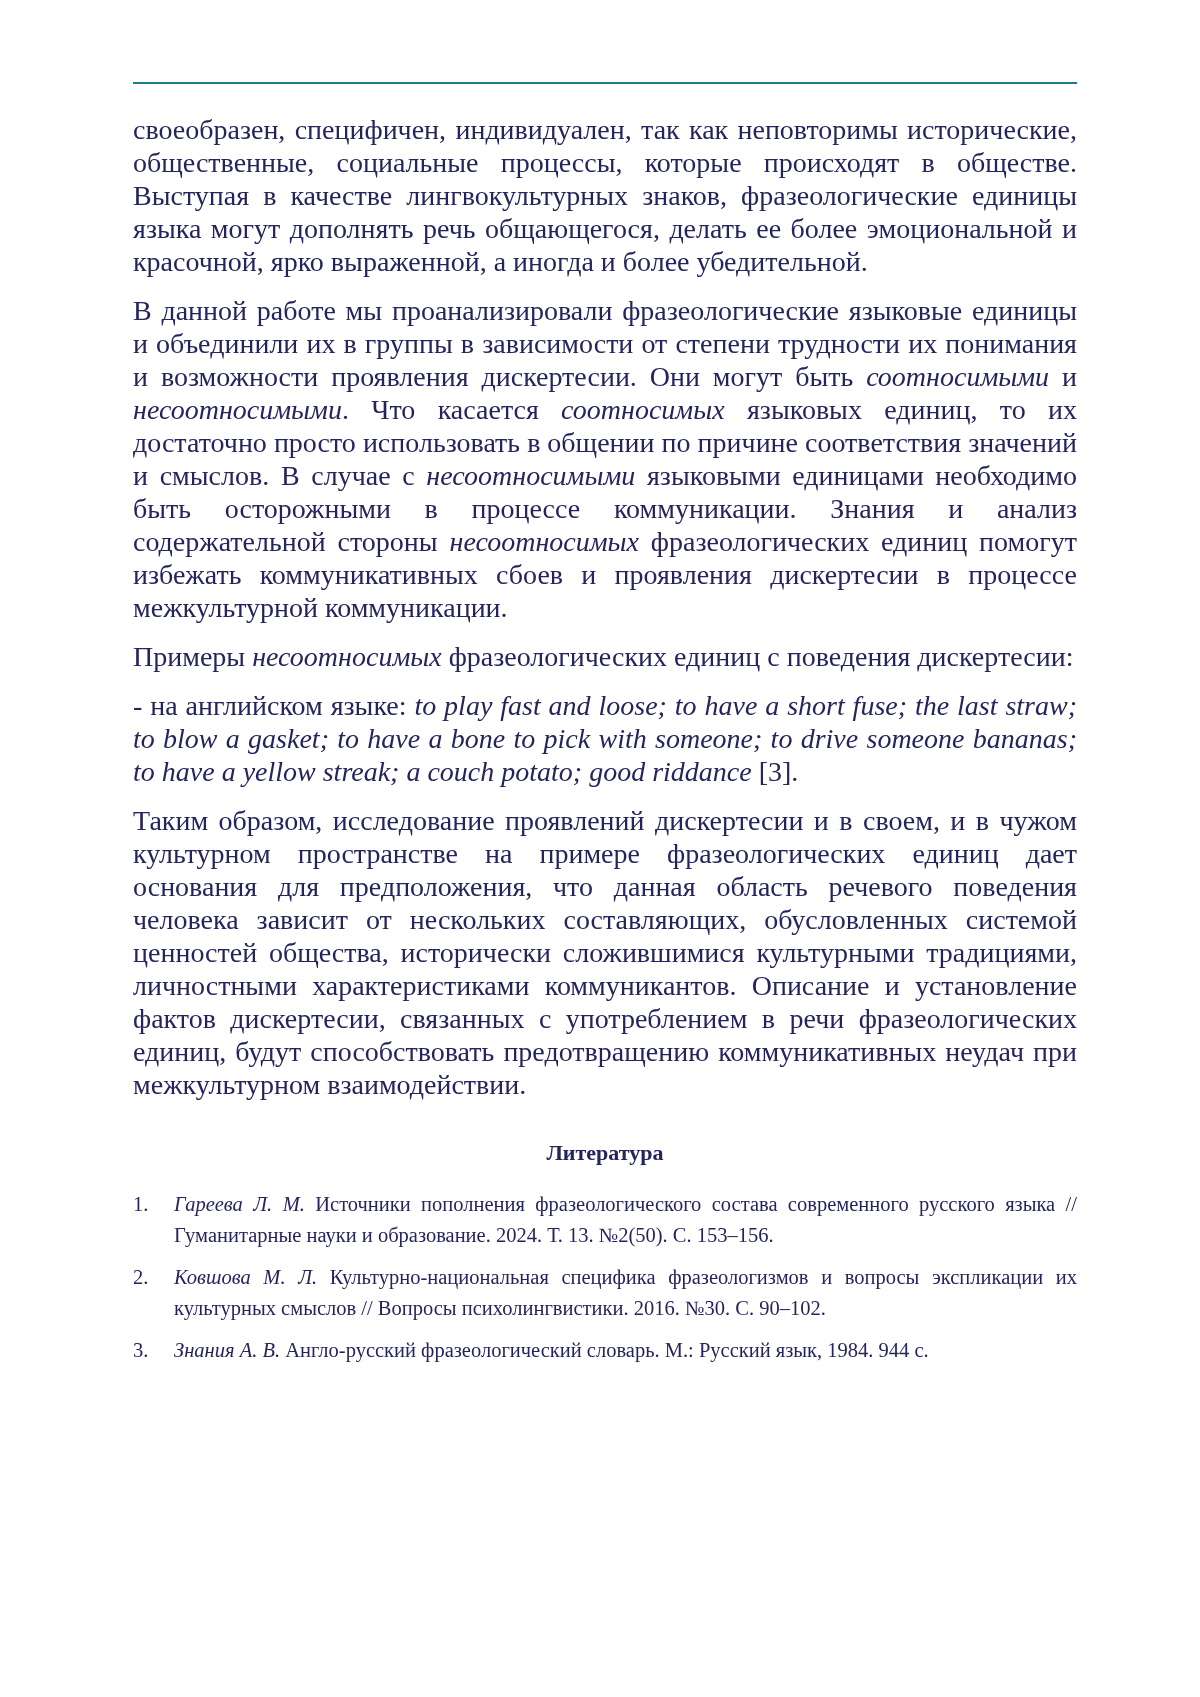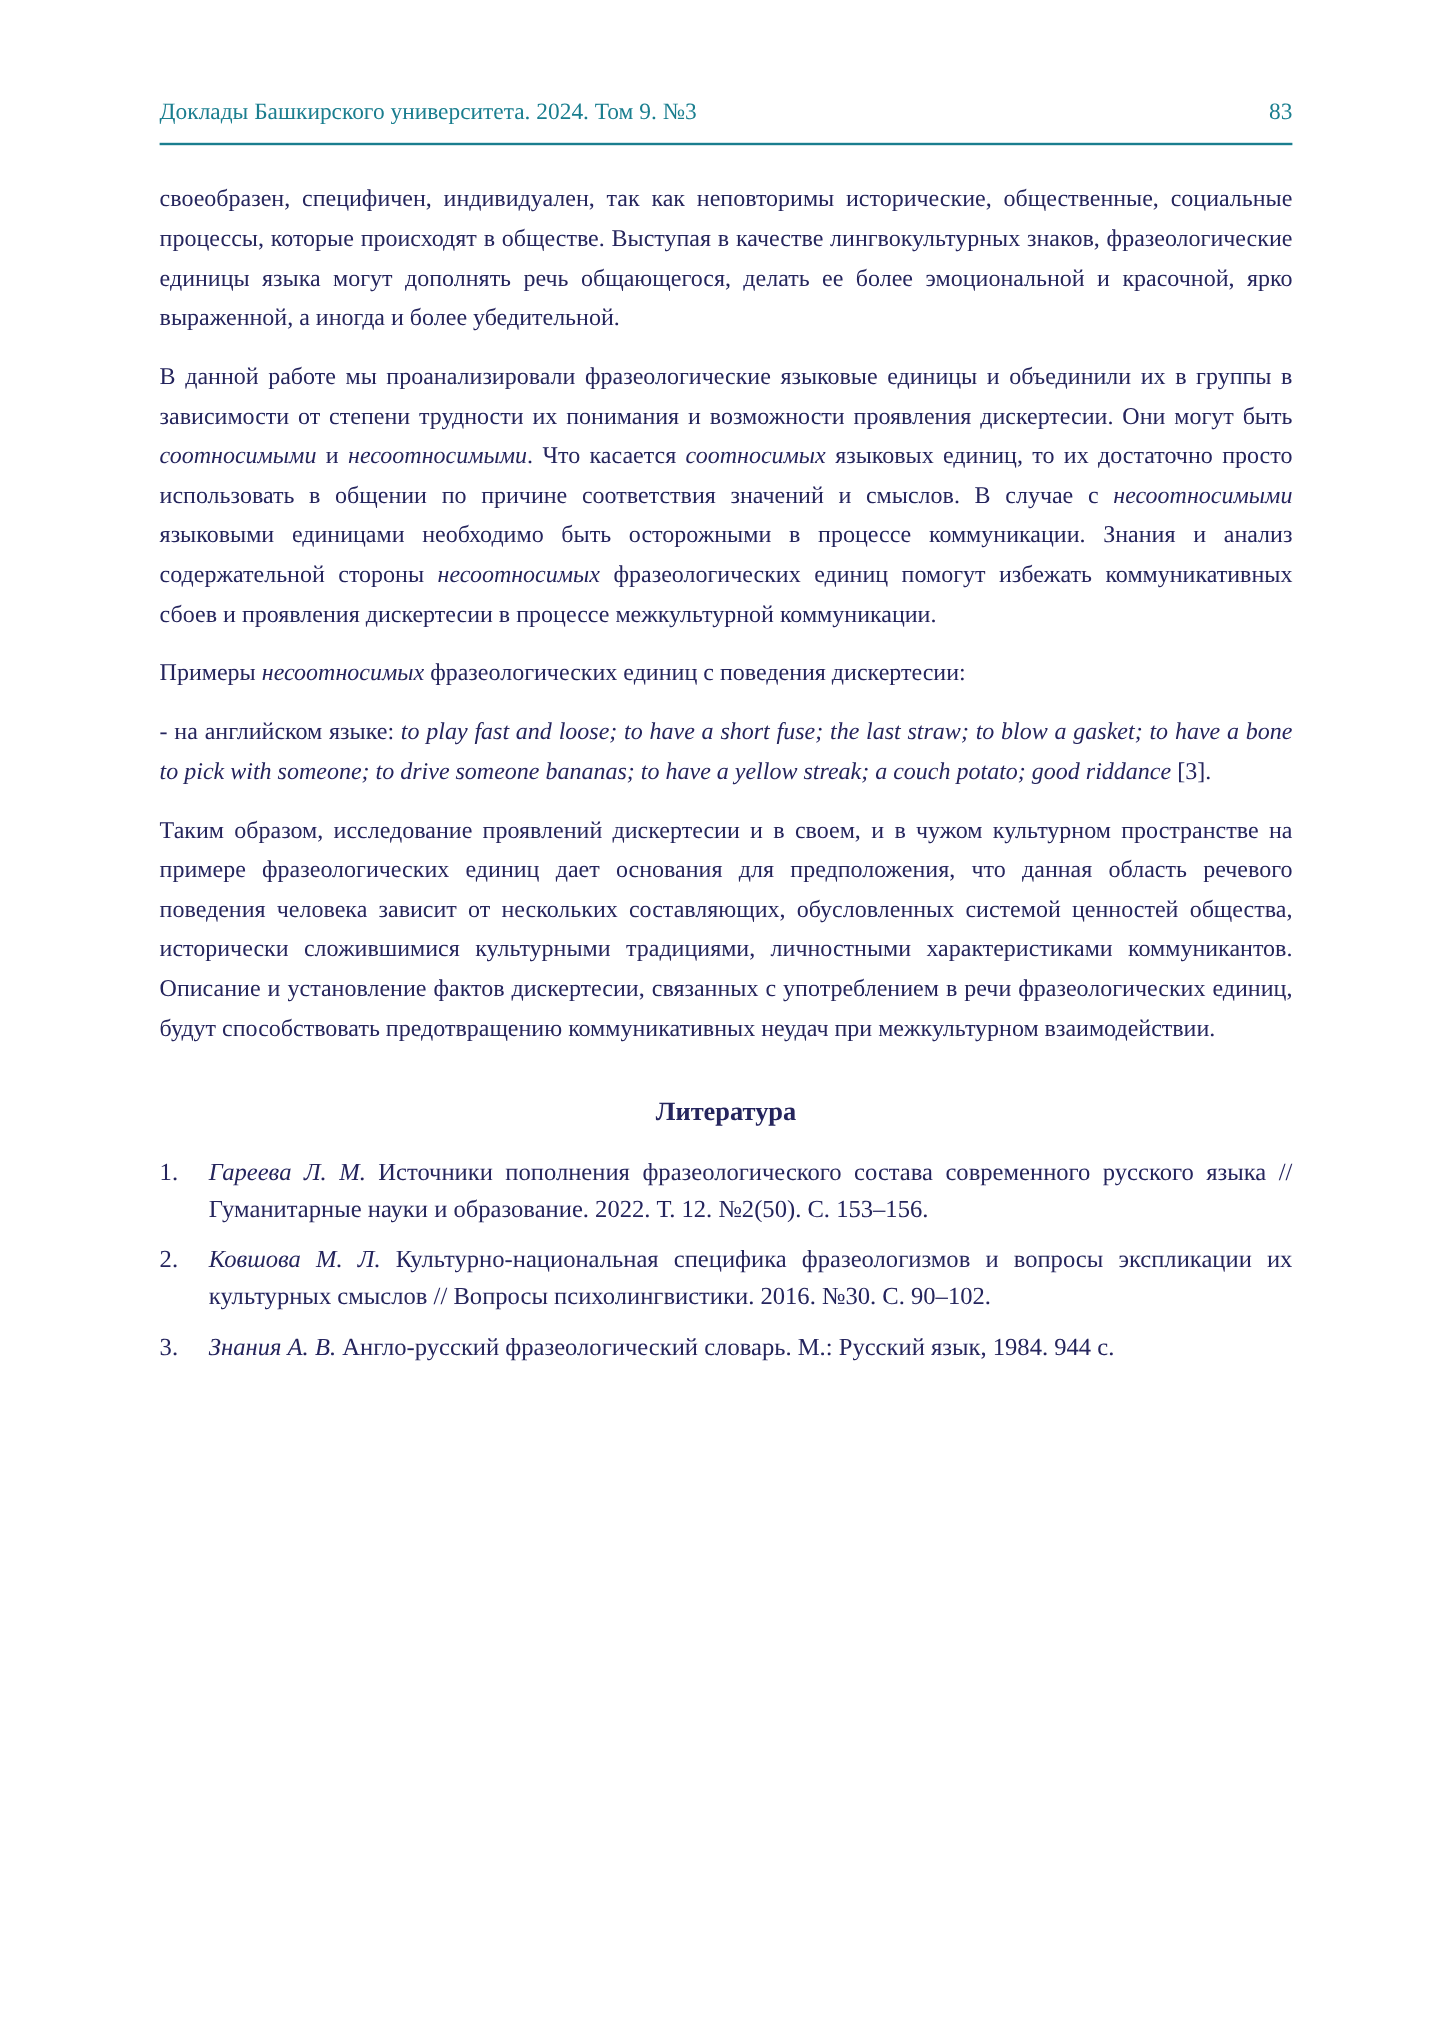--- a/index.html
+++ b/index.html
@@ -32,21 +32,21 @@
     font-size:19.5px;
     line-height:24px;
     padding-bottom:13px;
   }
   .header-rule{
     border:none;
     border-top:2px solid var(--accent);
     margin:0 0 29px 0;
   }
   .article-body .para{
-    font-size:20px;
+    font-size:28px;
     line-height:33px;
     text-align:justify;
     margin:0 0 16px 0;
     hyphens:auto;
   }
   .article-body .para:last-child{
     margin-bottom:0;
   }
   .it{
     font-style:italic;
@@ -77,41 +77,37 @@
   }
   .ref-text{
     flex:1;
   }
 </style>
 </head>
 <body>
 
 <div class="page">
 
-  <header class="page-header">
-    <span>Доклады Башкирского университета. 2024. Том 9. №3</span>
-    <span>83</span>
-  </header>
 
   <hr class="header-rule">
 
   <main class="article-body" id="body-paragraphs">
       <p class="para"><span>своеобразен, специфичен, индивидуален, так как неповторимы исторические, общественные, социальные процессы, которые происходят в обществе. Выступая в качестве лингвокультурных знаков, фразеологические единицы языка могут дополнять речь общающегося, делать ее более эмоциональной и красочной, ярко выраженной, а иногда и более убедительной.</span></p>
       <p class="para"><span>В данной работе мы проанализировали фразеологические языковые единицы и объединили их в группы в зависимости от степени трудности их понимания и возможности проявления дискертесии. Они могут быть </span><span class="it">соотносимыми</span><span> и </span><span class="it">несоотносимыми</span><span>. Что касается </span><span class="it">соотносимых</span><span> языковых единиц, то их достаточно просто использовать в общении по причине соответствия значений и смыслов. В случае с </span><span class="it">несоотносимыми</span><span> языковыми единицами необходимо быть осторожными в процессе коммуникации. Знания и анализ содержательной стороны </span><span class="it">несоотносимых</span><span> фразеологических единиц помогут избежать коммуникативных сбоев и проявления дискертесии в процессе межкультурной коммуникации.</span></p>
       <p class="para"><span>Примеры </span><span class="it">несоотносимых</span><span> фразеологических единиц с поведения дискертесии:</span></p>
       <p class="para"><span>- на английском языке: </span><span class="it">to play fast and loose; to have a short fuse; the last straw; to blow a gasket; to have a bone to pick with someone; to drive someone bananas; to have a yellow streak; a couch potato; good riddance</span><span> [3].</span></p>
       <p class="para"><span>Таким образом, исследование проявлений дискертесии и в своем, и в чужом культурном пространстве на примере фразеологических единиц дает основания для предположения, что данная область речевого поведения человека зависит от нескольких составляющих, обусловленных системой ценностей общества, исторически сложившимися культурными традициями, личностными характеристиками коммуникантов. Описание и установление фактов дискертесии, связанных с употреблением в речи фразеологических единиц, будут способствовать предотвращению коммуникативных неудач при межкультурном взаимодействии.</span></p>
     </main>
 
   <section>
     <h2 class="refs-heading">Литература</h2>
     <div class="ref-list" id="reference-list">
         <div class="ref-item">
           <span class="ref-num">1.</span>
-          <span class="ref-text"><span class="it">Гареева Л. М.</span><span> Источники пополнения фразеологического состава современного русского языка // Гуманитарные науки и образование. 2022. Т. 12. №2(50). С. 153–156.</span></span>
+          <span class="ref-text"><span class="it">Гареева Л. М.</span><span> Источники пополнения фразеологического состава современного русского языка // Гуманитарные науки и образование. 2024. Т. 13. №2(50). С. 153–156.</span></span>
         </div>
         <div class="ref-item">
           <span class="ref-num">2.</span>
           <span class="ref-text"><span class="it">Ковшова М. Л.</span><span> Культурно-национальная специфика фразеологизмов и вопросы экспликации их культурных смыслов // Вопросы психолингвистики. 2016. №30. С. 90–102.</span></span>
         </div>
         <div class="ref-item">
           <span class="ref-num">3.</span>
           <span class="ref-text"><span class="it">Знания А. В.</span><span> Англо-русский фразеологический словарь. М.: Русский язык, 1984. 944 с.</span></span>
         </div>
       </div>

